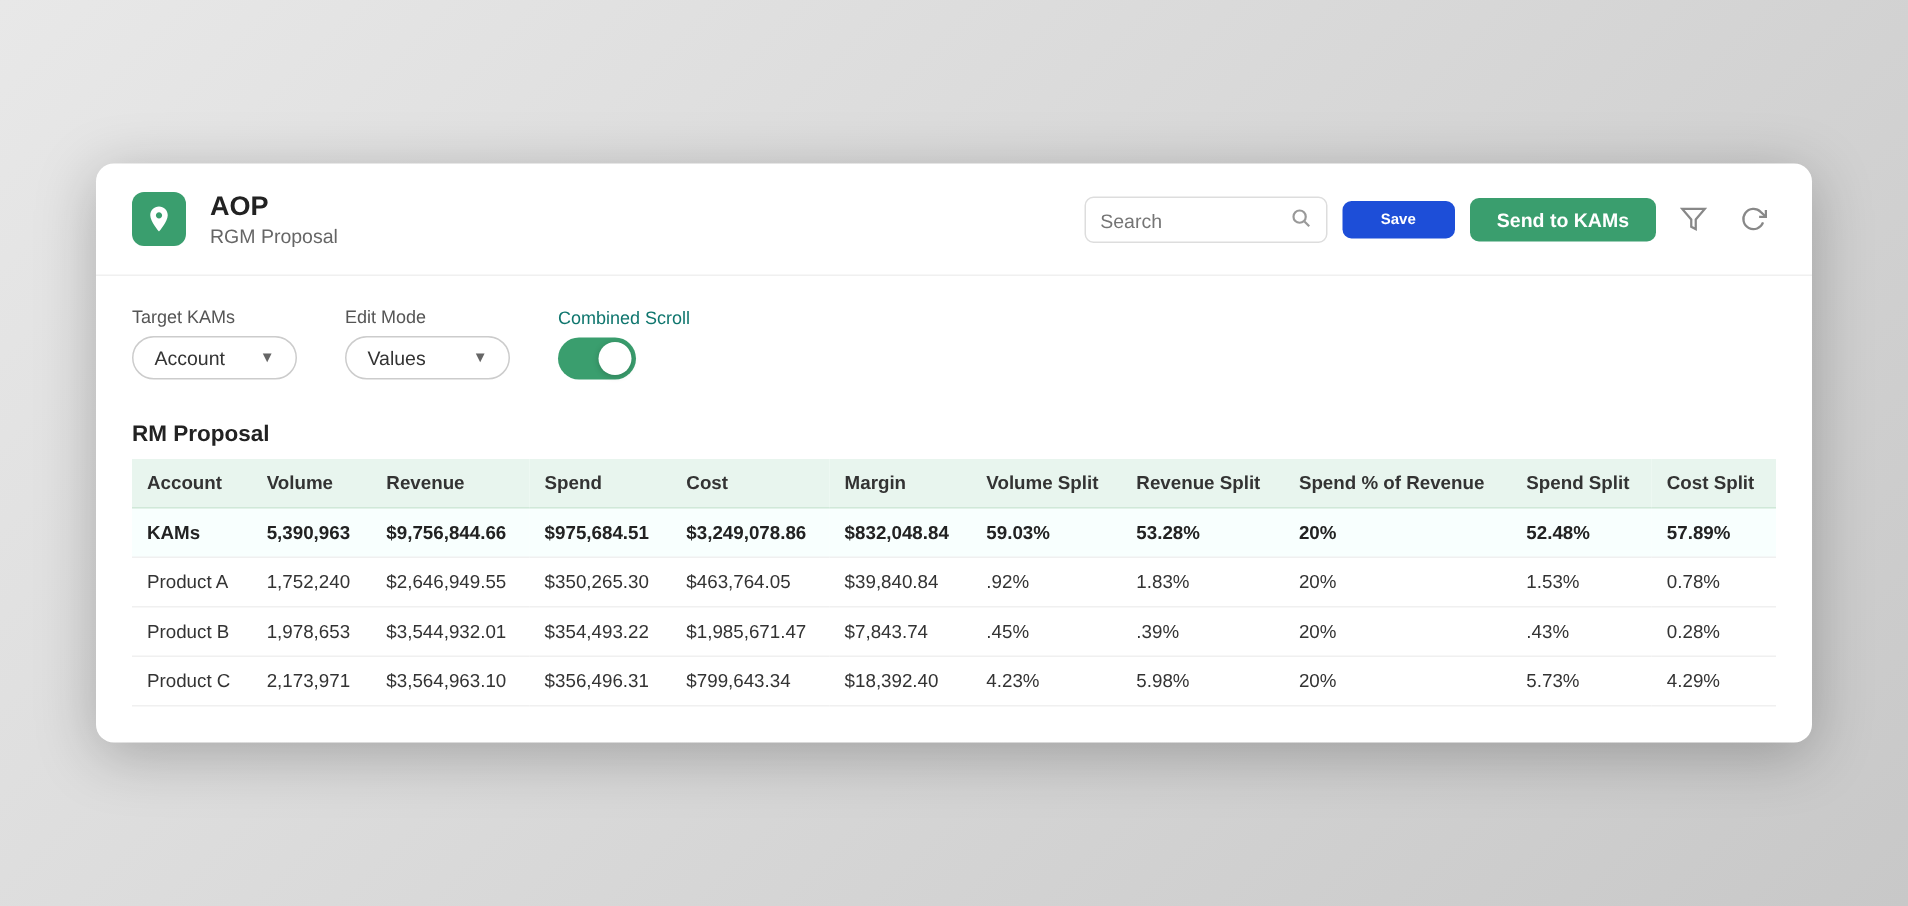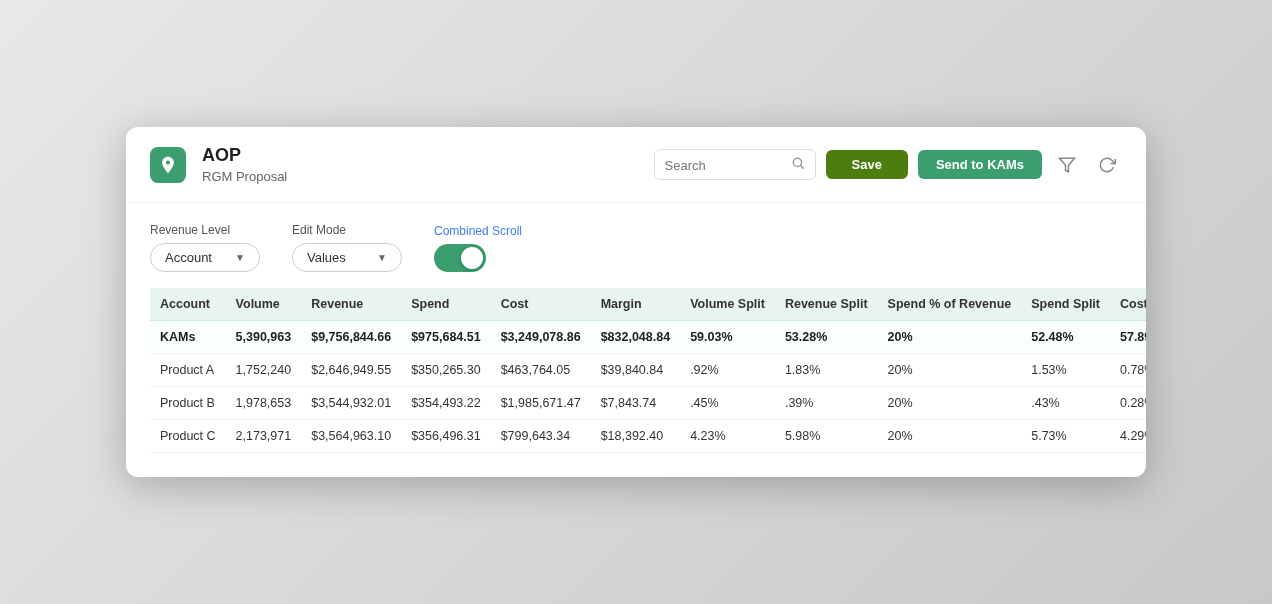--- a/index.html
+++ b/index.html
@@ -16,21 +16,21 @@
     .bg-blur {
       position: fixed;
       inset: 0;
       background: linear-gradient(135deg, #e8e8e8, #c8c8c8);
       z-index: 0;
     }
 
     .modal-wrapper {
       position: relative;
       z-index: 10;
-      width: 1020px;
+      width: 1144px;
       background: #fff;
       border-radius: 12px;
       box-shadow: 0 8px 40px rgba(0,0,0,0.25);
       overflow: hidden;
     }
 
     
     .header {
       display: flex;
       align-items: center;
@@ -92,26 +92,26 @@
       width: 120px;
       color: #444;
     }
 
     .search-icon-svg {
       color: #999;
       font-size: 14px;
     }
 
     .btn-save {
-      background: #4d7c0f;
+      background: #1d4ed8;
       color: white;
       border: none;
       border-radius: 6px;
       padding: 7px 26px;
-      font-size: 13px;
+      font-size: 10px;
       font-weight: 600;
       cursor: pointer;
     }
 
     .btn-send {
       background: #3a9e6e;
       color: white;
       border: none;
       border-radius: 6px;
       padding: 7px 18px;
@@ -173,21 +173,21 @@
 
     
     .toggle-wrapper {
       display: flex;
       flex-direction: column;
       gap: 6px;
     }
 
     .toggle-label {
       font-size: 12px;
-      color: #3b82f6;
+      color: #0f766e;
       font-weight: 500;
     }
 
     .toggle-track {
       width: 52px;
       height: 28px;
       background: #3a9e6e;
       border-radius: 14px;
       position: relative;
       cursor: pointer;
@@ -289,21 +289,21 @@
         <svg width="18" height="18" viewBox="0 0 24 24" fill="none" stroke="#888" stroke-width="2">
           <polyline points="23 4 23 10 17 10"></polyline>
           <path d="M20.49 15a9 9 0 1 1-2.12-9.36L23 10"></path>
         </svg>
       </button>
     </div>
   </div>
 
   <div class="controls-row">
     <div class="control-group">
-      <span class="control-label">Revenue Level</span>
+      <span class="control-label">Target KAMs</span>
       <button class="select-btn">
         <span>Account</span>
         <span class="chevron">▼</span>
       </button>
     </div>
     <div class="control-group">
       <span class="control-label">Edit Mode</span>
       <button class="select-btn">
         <span>Values</span>
         <span class="chevron">▼</span>
@@ -311,20 +311,21 @@
     </div>
     <div class="toggle-wrapper">
       <span class="toggle-label">Combined Scroll</span>
       <div class="toggle-track">
         <div class="toggle-thumb"></div>
       </div>
     </div>
   </div>
 
   <div class="table-section">
+    <div class="table-title">RM Proposal</div>
     <table class="data-table">
       <thead>
         <tr>
           <th>Account</th>
           <th>Volume</th>
           <th>Revenue</th>
           <th>Spend</th>
           <th>Cost</th>
           <th>Margin</th>
           <th>Volume Split</th>

